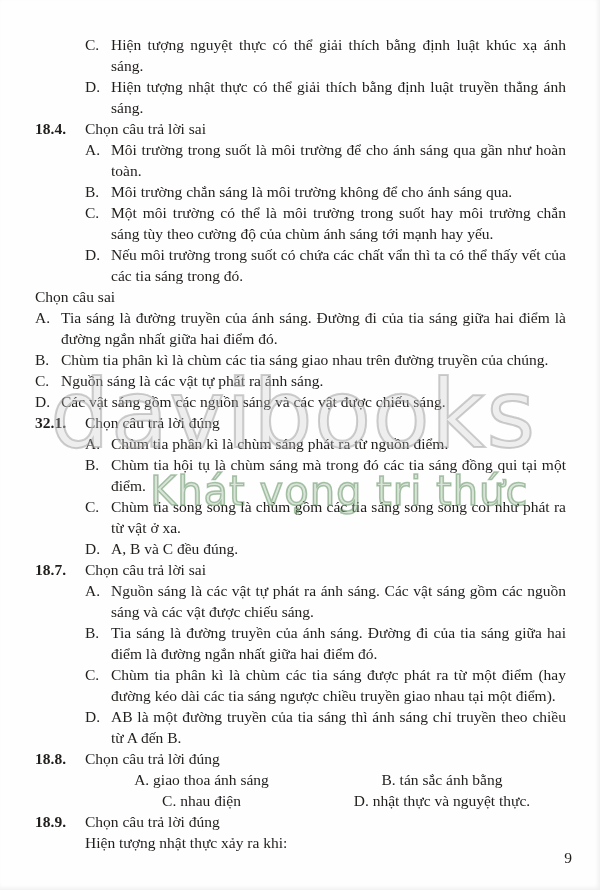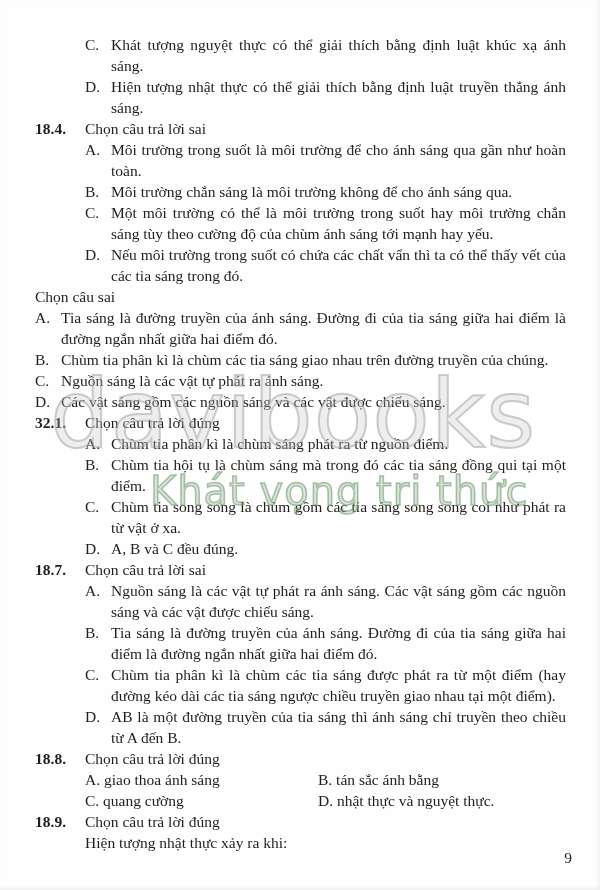--- a/index.html
+++ b/index.html
@@ -23,21 +23,21 @@
   }
   .qrow { display:flex; }
   .qnum { width:50px; flex-shrink:0; font-weight:bold; }
   .qbody { flex:1; min-width:0; }
   .qtitle { }
   .qtitle b { font-weight:normal; }
   .opt { display:flex; }
   .opt-letter { width:26px; flex-shrink:0; }
   .opt-text { flex:1; text-align:justify; }
   .qintro { }
-  .optgrid { display:grid; grid-template-columns:233px 1fr; }
+  .optgrid { display:grid; grid-template-columns:233px 1fr;text-align:center; }
   .optcell { }
   .watermark {
     position:absolute;
     pointer-events:none;
     white-space:nowrap;
     z-index:5;
     font-weight:normal;
   }
   .wm-main {
     left:50px; top:360px;
@@ -66,21 +66,21 @@
 <body>
 
 <div class="page">
   <div class="content" id="questions">
       <div class="qblock">
         <div class="qrow">
           <div class="qnum"></div>
           <div class="qbody">
             <div class="opt">
               <div class="opt-letter">C.</div>
-              <div class="opt-text">Khát tượng nguyệt thực có thể giải thích bằng định luật khúc xạ ánh sáng.</div>
+              <div class="opt-text">Hiện tượng nguyệt thực có thể giải thích bằng định luật khúc xạ ánh sáng.</div>
             </div>
             <div class="opt">
               <div class="opt-letter">D.</div>
               <div class="opt-text">Hiện tượng nhật thực có thể giải thích bằng định luật truyền thẳng ánh sáng.</div>
             </div>
           </div>
         </div>
       </div>
       <div class="qblock">
         <div class="qrow">
@@ -180,21 +180,21 @@
       <div class="qblock">
         <div class="qrow">
           <div class="qnum">18.8.</div>
           <div class="qbody">
             <div class="qtitle"><span>Chọn câu trả lời đúng</span></div>
             <div class="optgrid">
               <div class="optcell">A. giao thoa ánh sáng</div>
               <div class="optcell">B. tán sắc ánh bằng</div>
             </div>
             <div class="optgrid">
-              <div class="optcell">C. quang cường</div>
+              <div class="optcell">C. nhau điện</div>
               <div class="optcell">D. nhật thực và nguyệt thực.</div>
             </div>
           </div>
         </div>
       </div>
       <div class="qblock">
         <div class="qrow">
           <div class="qnum">18.9.</div>
           <div class="qbody">
             <div class="qtitle"><span>Chọn câu trả lời đúng</span></div>

